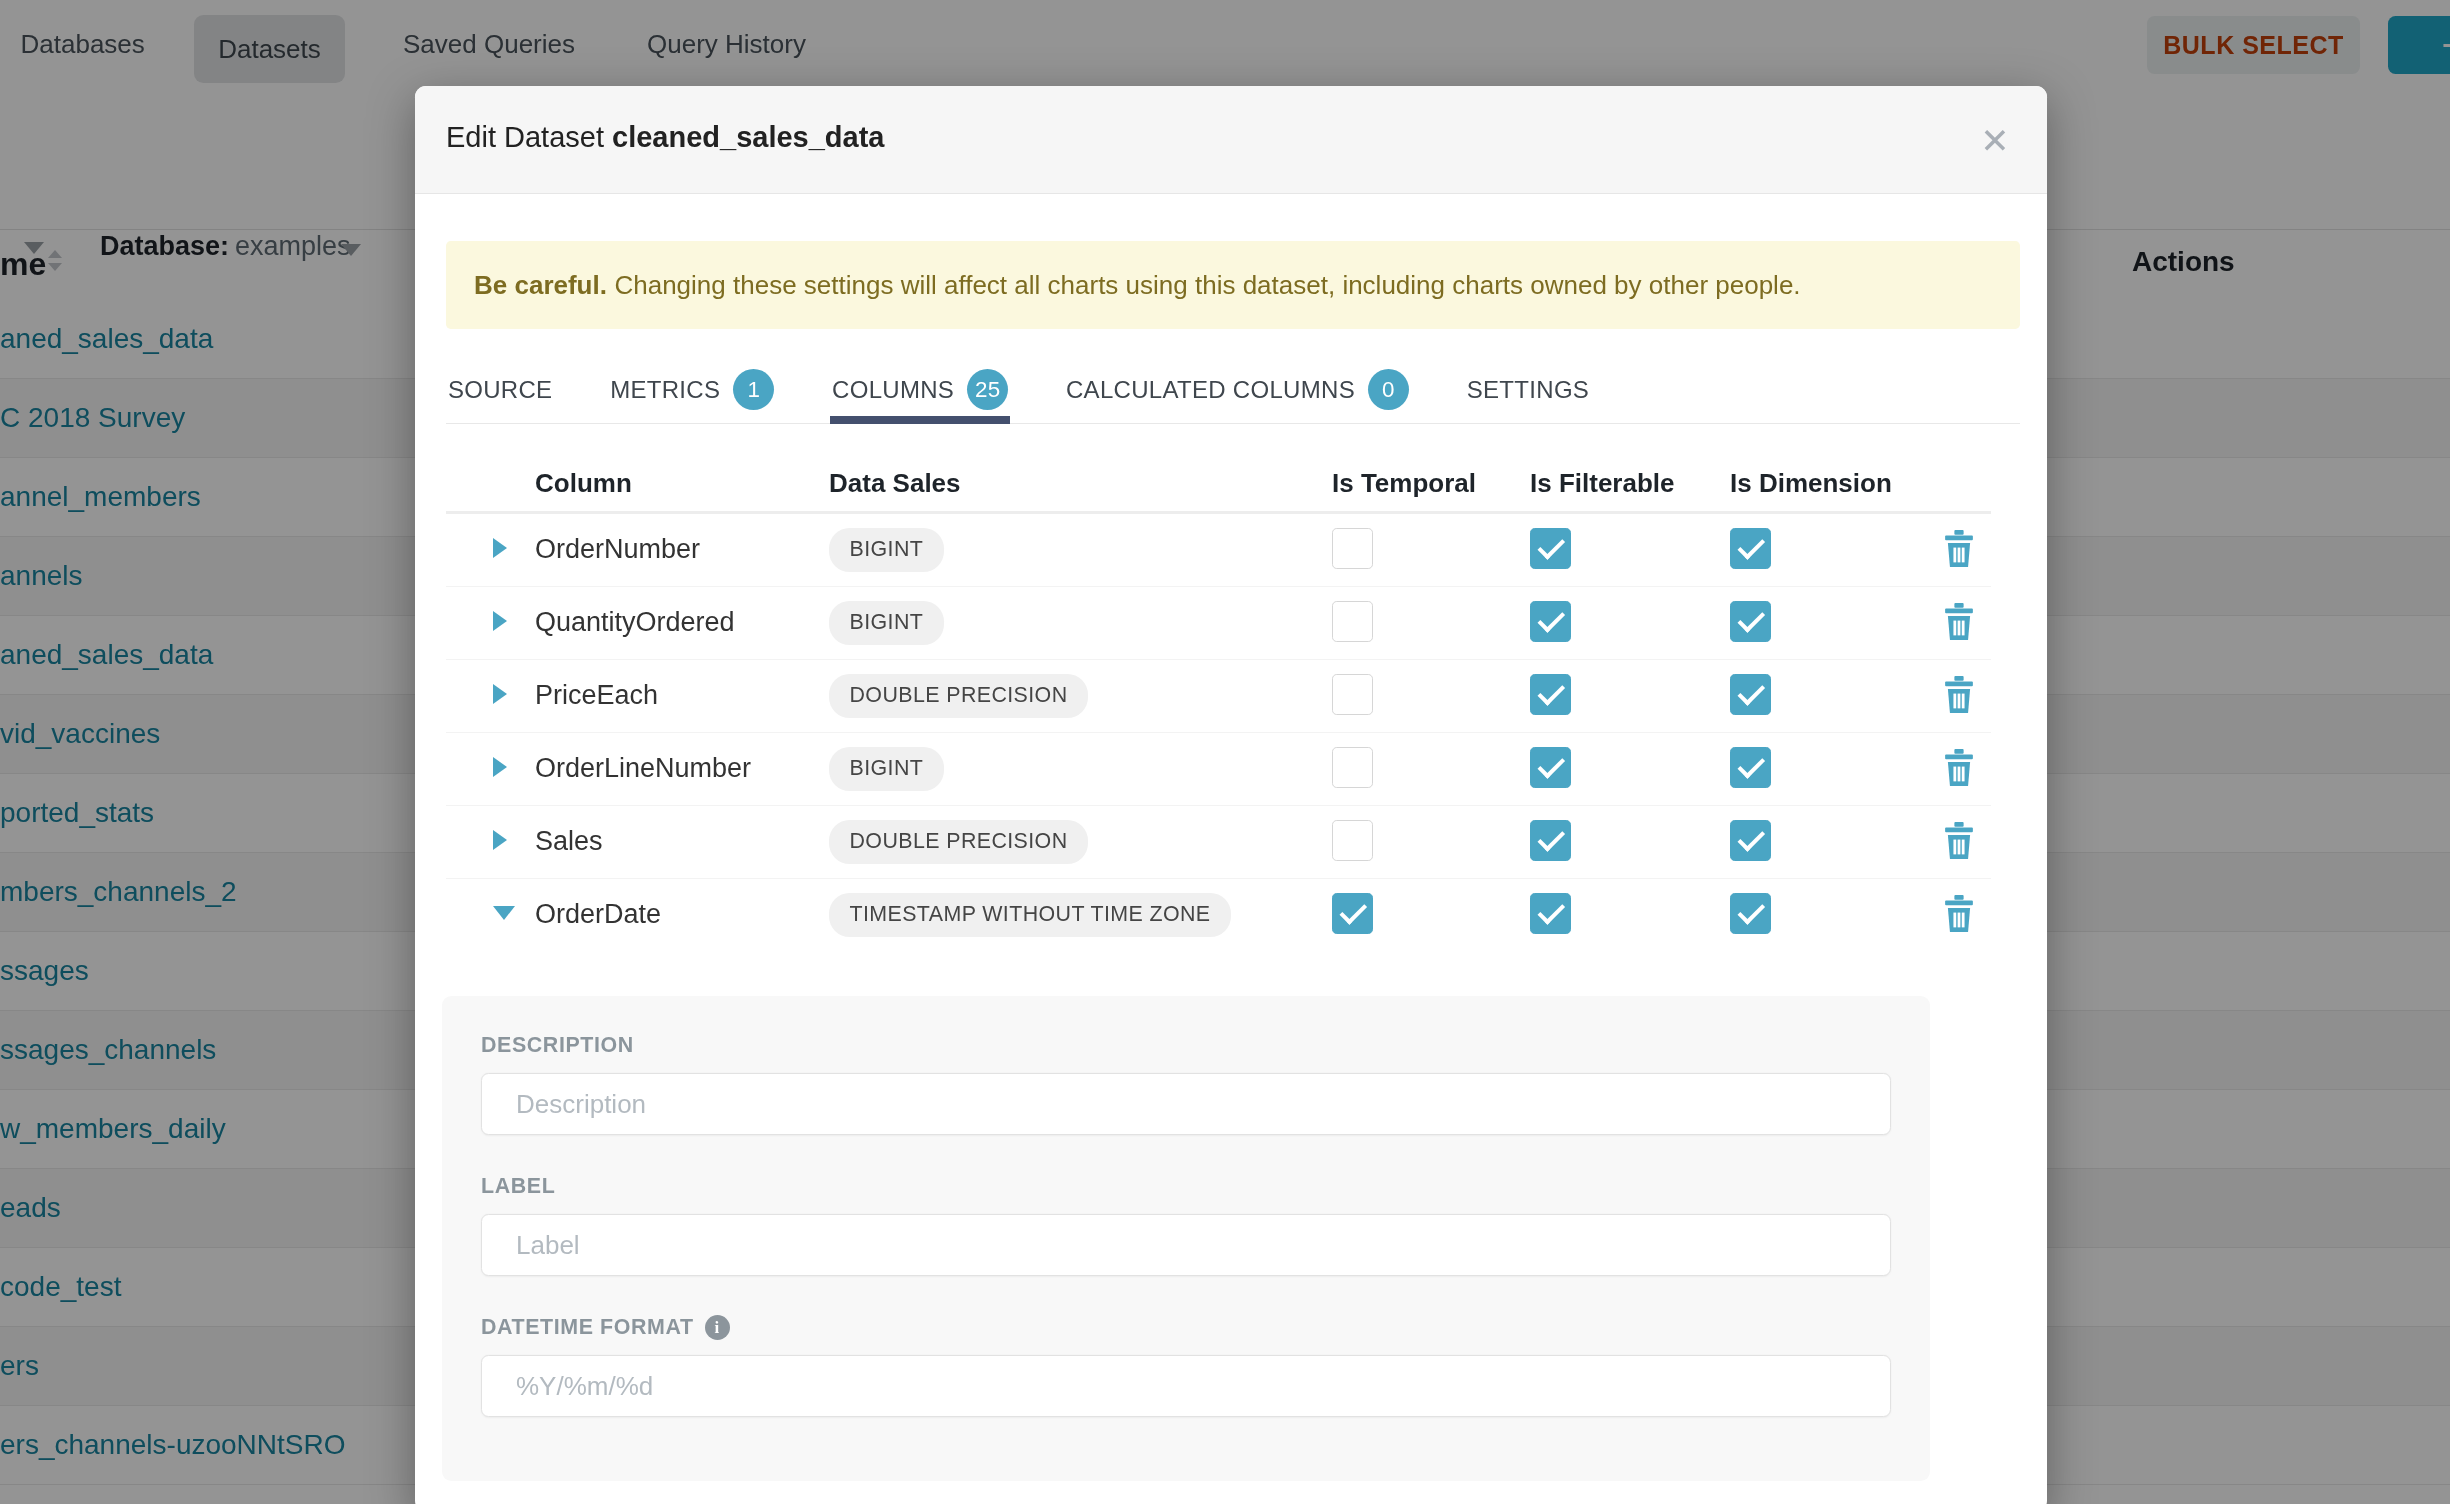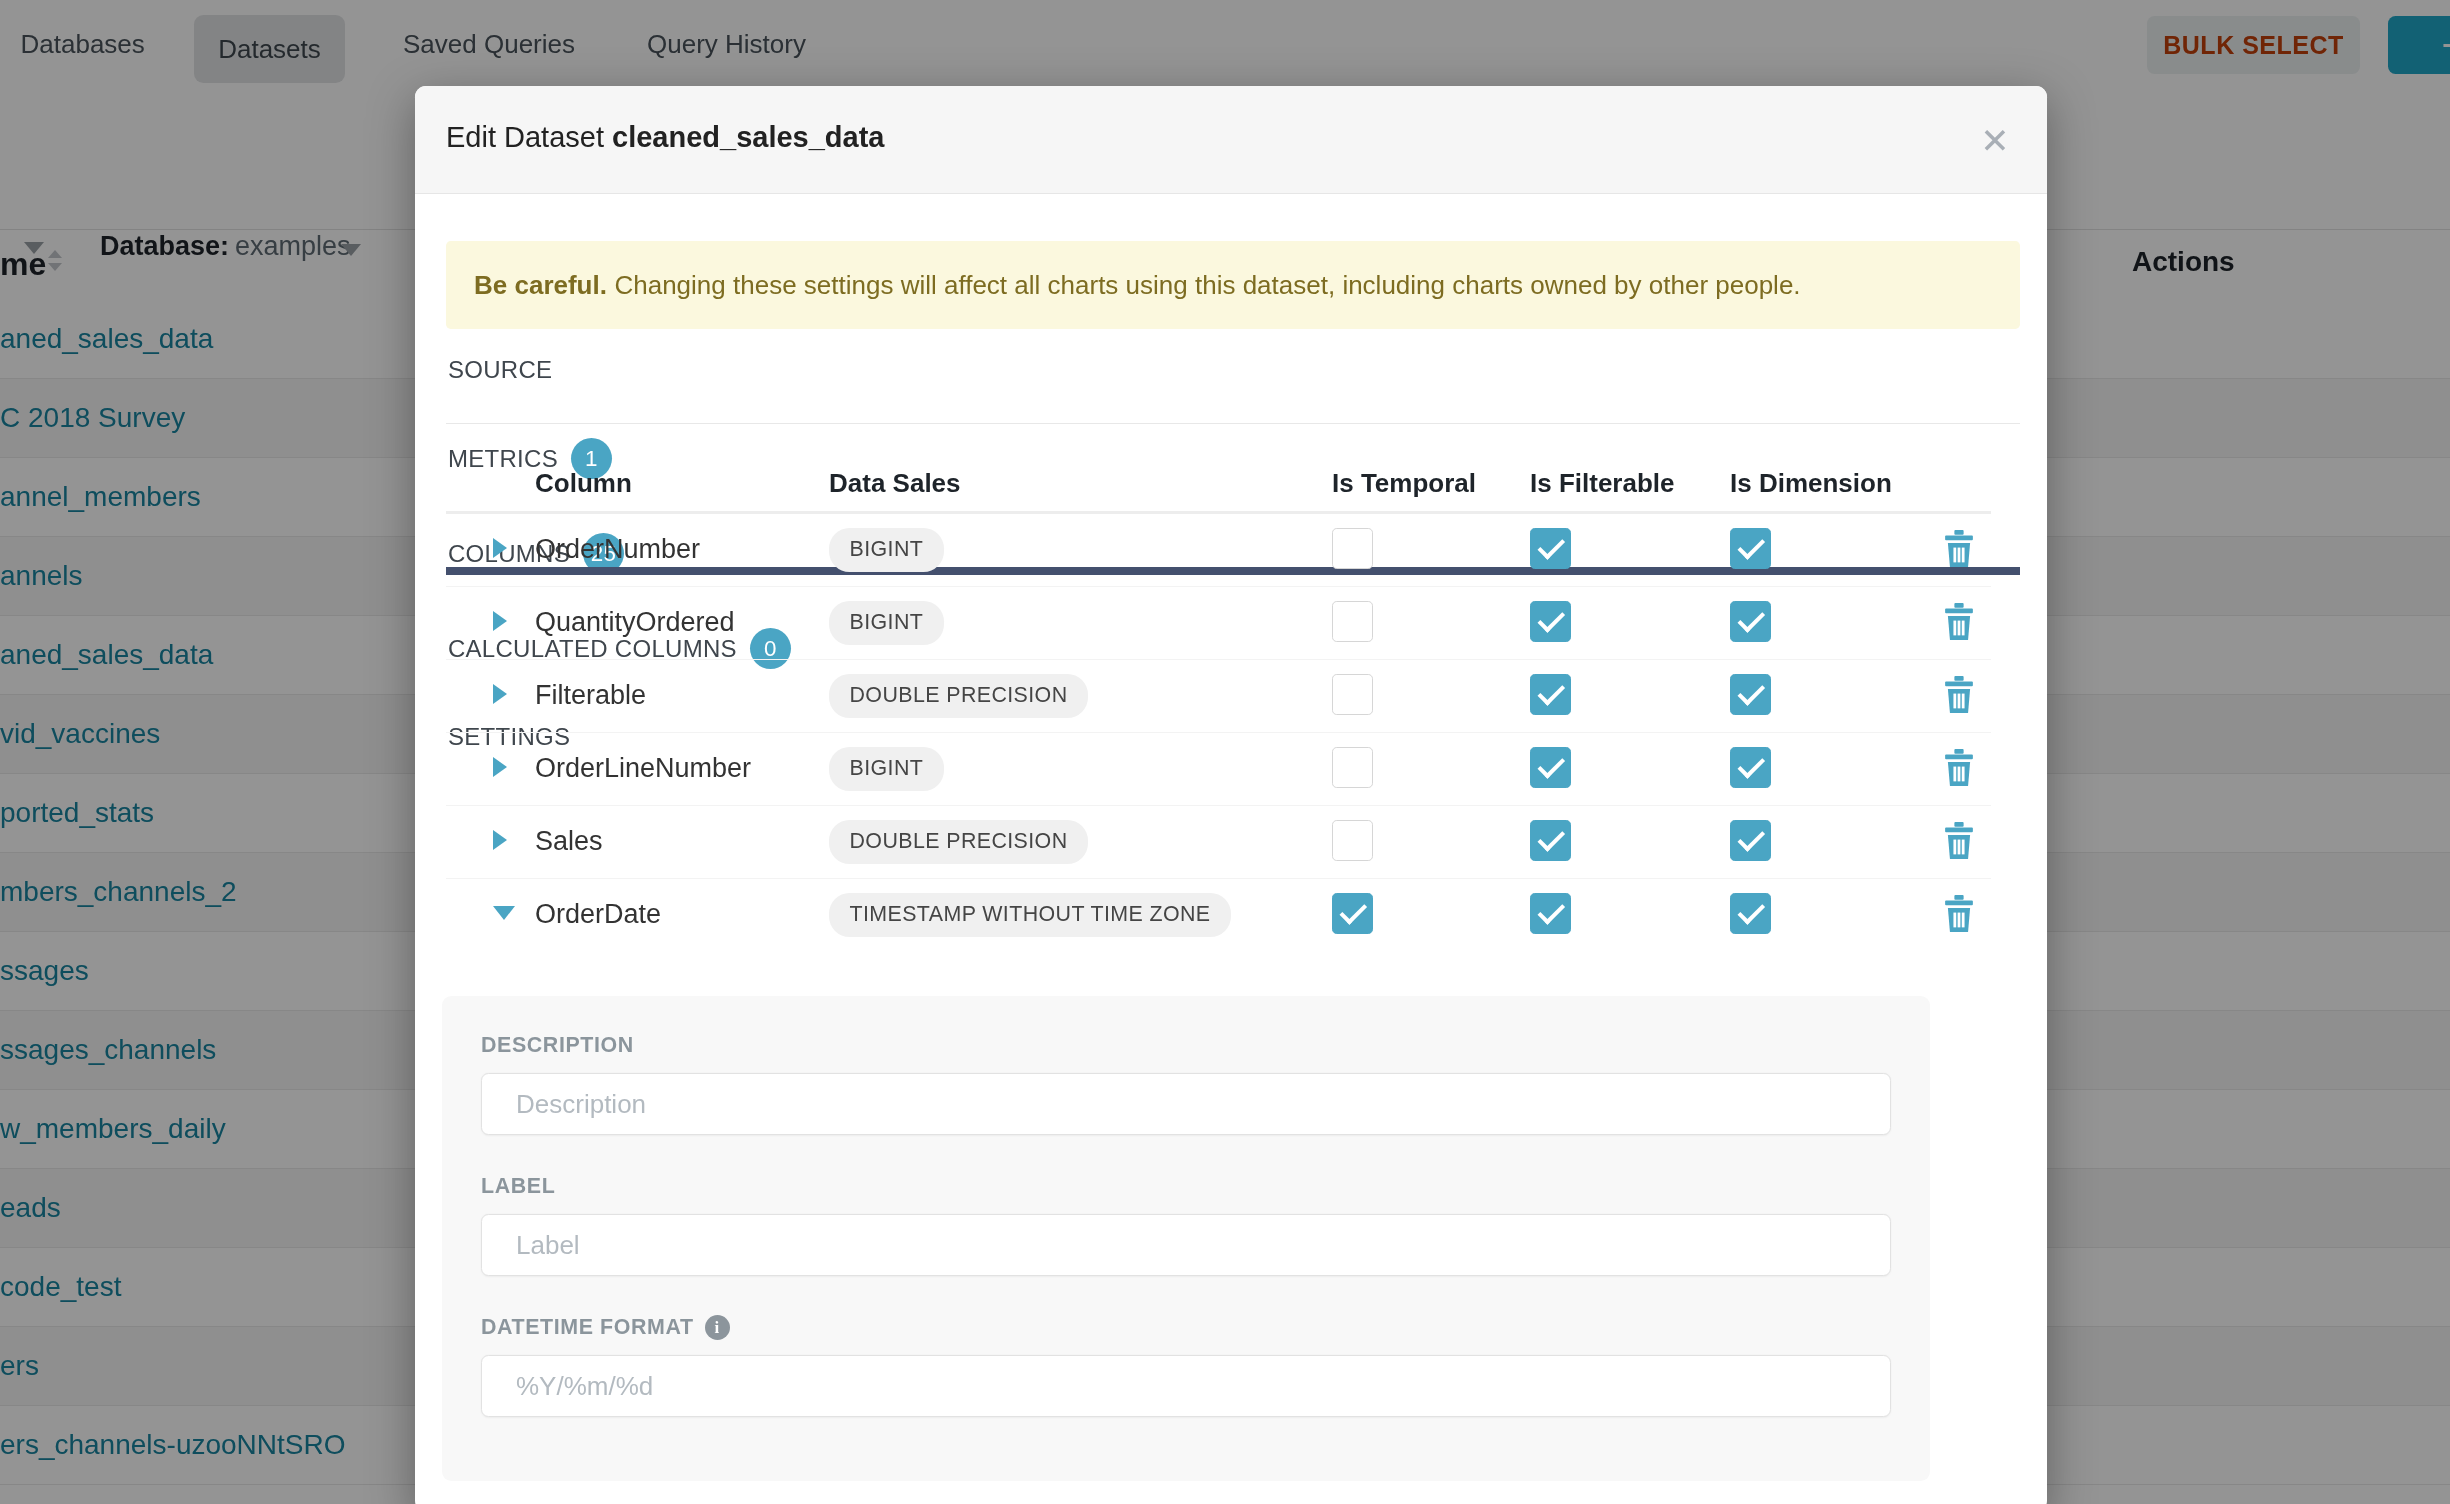--- a/index.html
+++ b/index.html
@@ -37,21 +37,21 @@
   
   .modal{position:absolute;left:415px;top:86px;width:1632px;height:1426px;background:#fff;border-radius:11.2px;z-index:20;box-shadow:0 13px 47px rgba(0,0,0,.35);}
   .modal-header{position:absolute;left:0;top:0;width:100%;height:108px;background:#F6F6F6;border-bottom:0.9px solid #E6E6E6;border-radius:11.2px 11.2px 0 0;box-sizing:border-box;}
   .modal-title{position:absolute;left:31px;top:35px;font-size:29px;color:#222;}
   .modal-title b{font-weight:700;}
   .modal-close{position:absolute;right:28px;top:30px;width:48px;height:48px;background:none;border:none;color:#A9AFB6;font-size:35px;line-height:48px;text-align:center;font-family:inherit;cursor:pointer;}
 
   .warn{position:absolute;left:31px;top:155px;width:1574px;height:88px;background:#FBF8DE;border-radius:4.7px;box-sizing:border-box;display:flex;align-items:center;padding-left:28px;font-size:26px;color:#7D6C21;}
   .warn b{font-weight:700;margin-right:7.5px;}
 
-  .tabs{position:absolute;left:31px;top:270px;width:1574px;height:68px;border-bottom:0.9px solid #E8E8E8;display:flex;gap:54px;box-sizing:border-box;flex-direction:column;}
+  .tabs{position:absolute;left:31px;top:270px;width:1574px;height:68px;border-bottom:0.9px solid #E8E8E8;display:flex;gap:54px;box-sizing:border-box;}
   .tab{position:relative;display:flex;align-items:center;gap:13px;font-size:24px;color:#3F464D;letter-spacing:0.3px;padding:0 1.9px;cursor:pointer;}
   .tab.active::after{content:'';position:absolute;left:0;right:0;bottom:-0.9px;height:7.5px;background:#44506E;}
   .badge{min-width:41px;height:41px;border-radius:20.5px;background:#4AA5C4;color:#fff;font-size:22.4px;display:flex;align-items:center;justify-content:center;padding:0 5.6px;box-sizing:border-box;}
 
   .mtable{position:absolute;left:31px;top:369px;width:1545px;}
   .mhead,.mrow{display:grid;grid-template-columns:89px 294px 503px 198px 200px 213px 48px;align-items:center;}
   .mhead{height:56px;font-size:26px;font-weight:700;color:#1E242A;}
   .mtable-divider{height:2.8px;background:#EDEDED;}
   .mrow{height:72px;border-bottom:1.9px solid #F3F3F3;}
   .mrow:last-child{border-bottom:none;}
@@ -254,21 +254,21 @@
           <rect x="11" y="19" width="3" height="16"></rect>
           <rect x="15.5" y="19" width="3" height="16"></rect>
           <rect x="20" y="19" width="3" height="16"></rect>
         </g>
       </svg>
     </span>
   </div>
 
   <div class="mrow">
     <span class="cell-caret"><span class="caret"></span></span>
-    <span class="colname">Filterable</span>
+    <span class="colname">PriceEach</span>
     <span><span class="pill">DOUBLE PRECISION</span></span>
     <span><span class="cb"></span></span>
     <span><span class="cb checked"></span></span>
     <span><span class="cb checked"></span></span>
     <span>
       <svg class="trash" viewBox="0 0 34 40">
         <g fill="#4AA5C4">
           <rect x="12" y="0" width="10" height="5" rx="1"></rect>
           <rect x="2" y="6" width="30" height="5" rx="1"></rect>
           <path d="M5 14 h24 l-2.2 26 h-19.6 z"></path>

